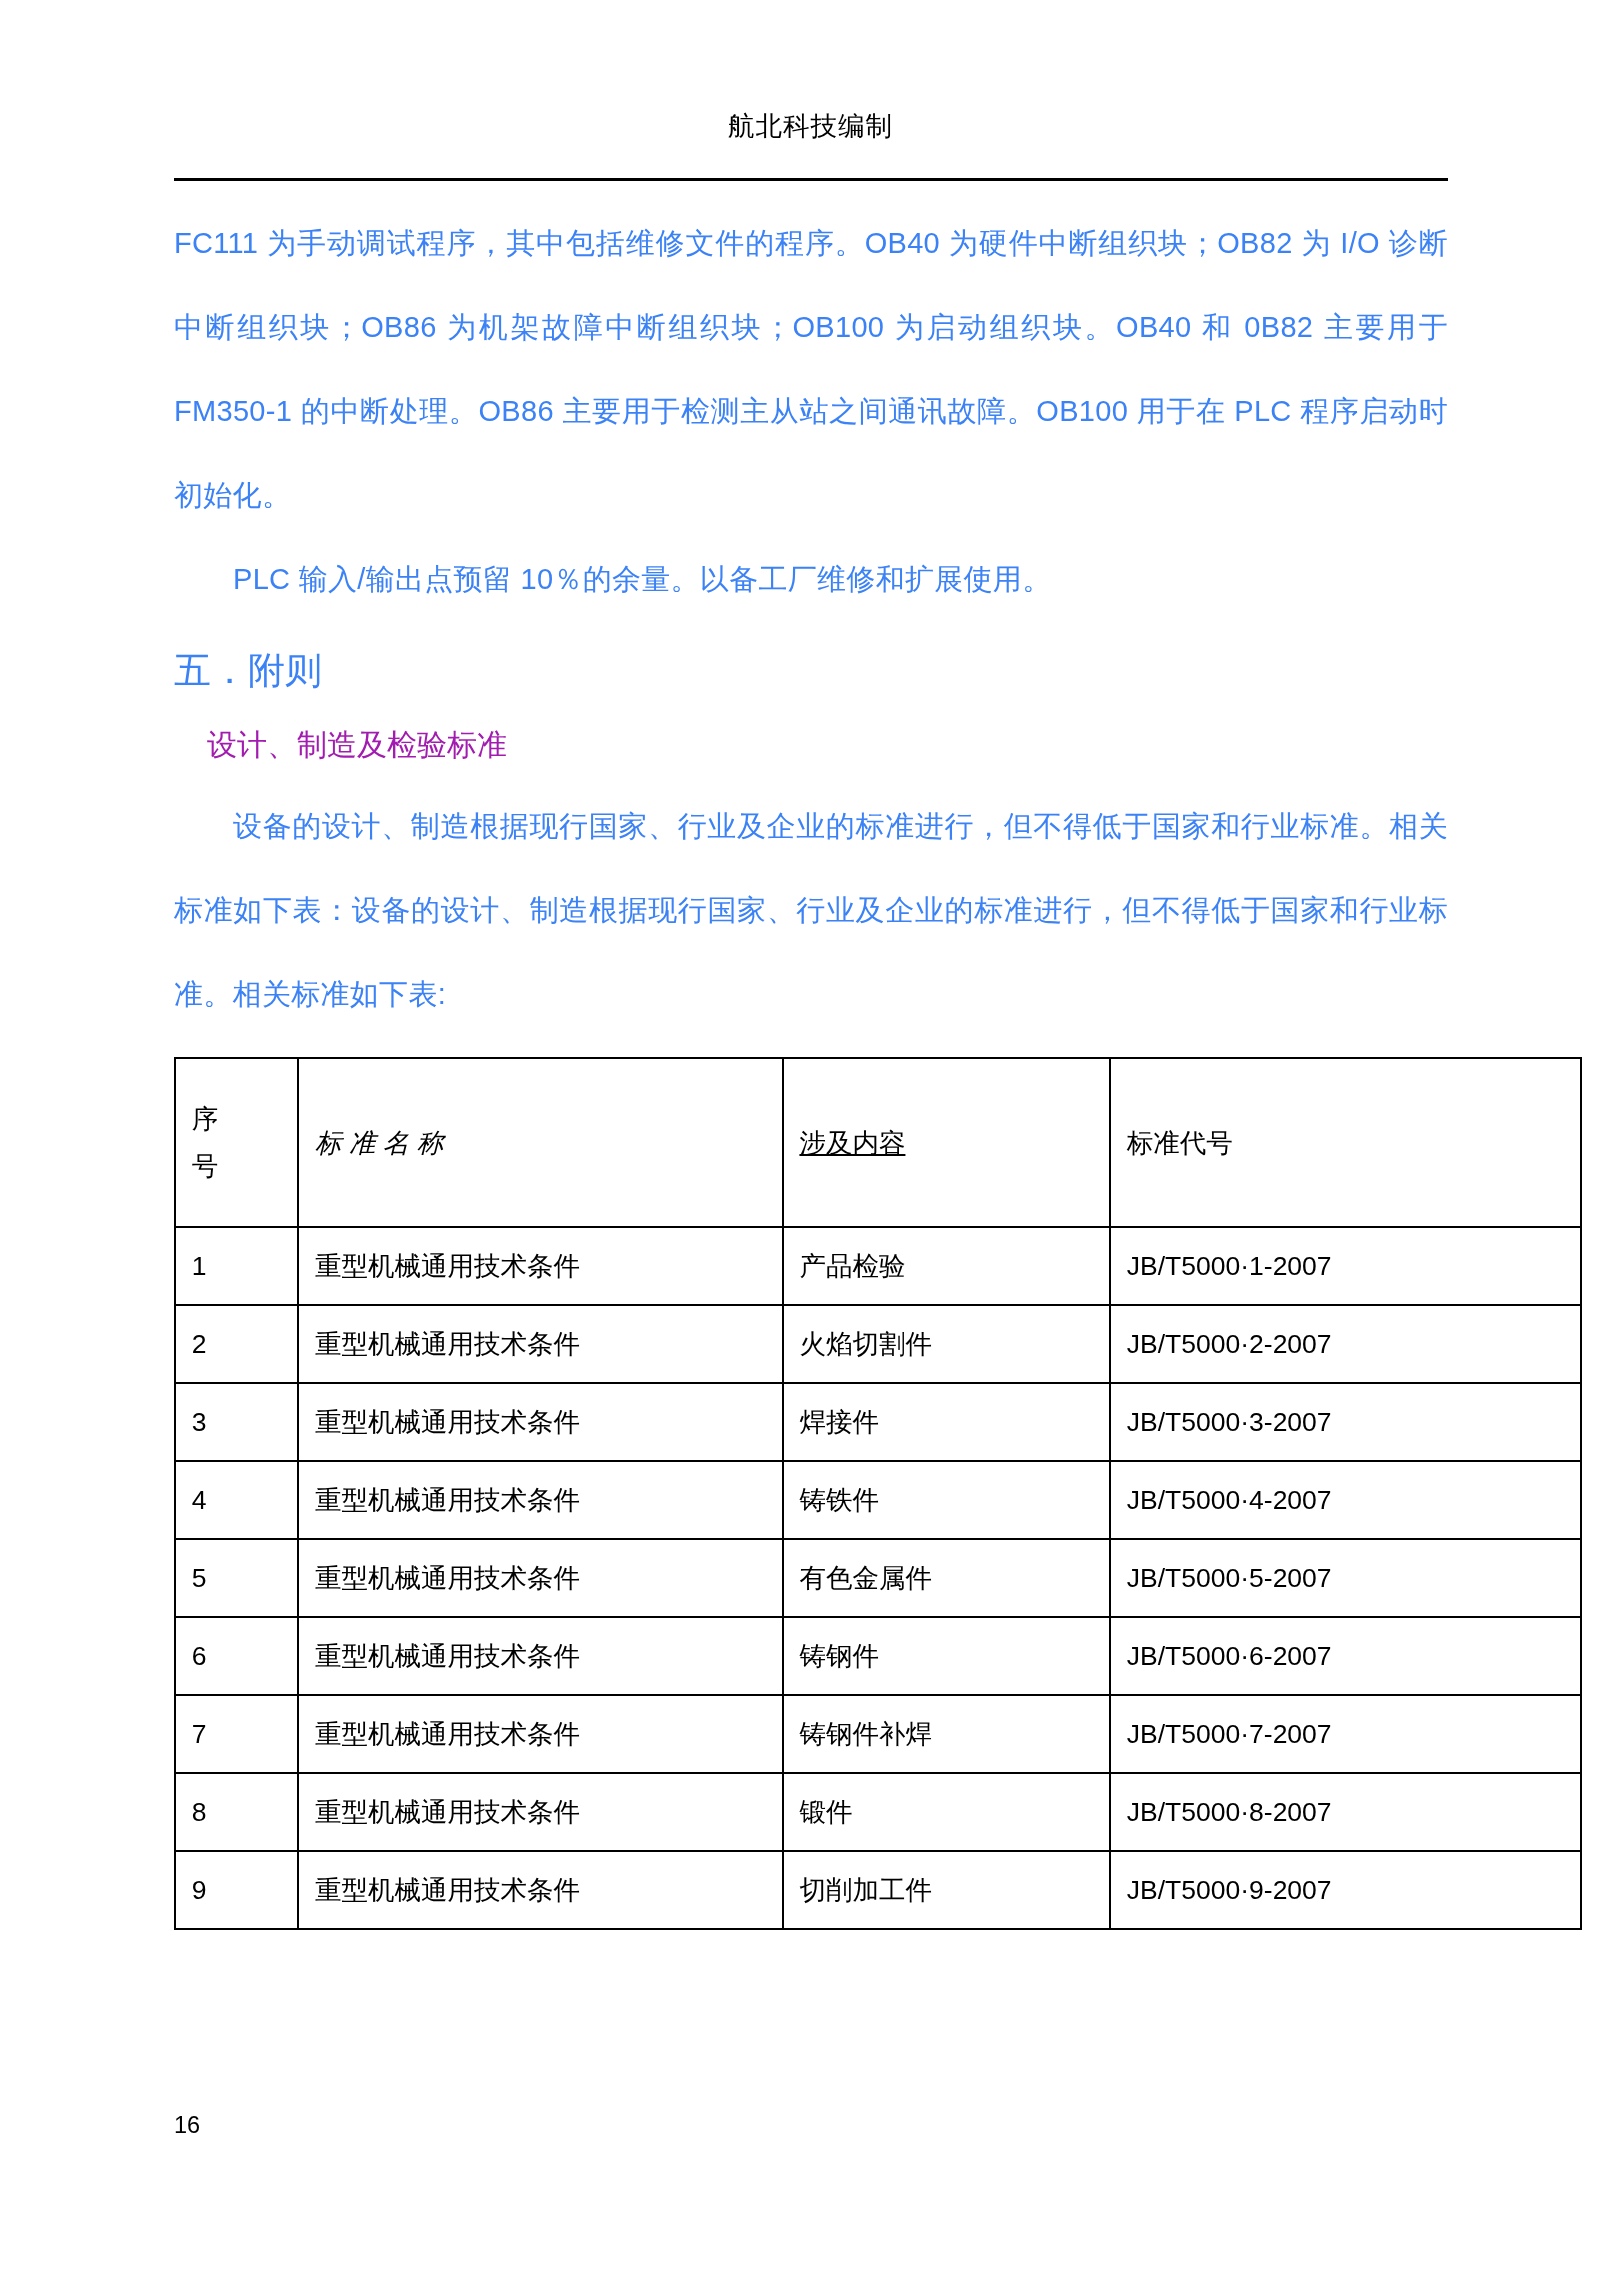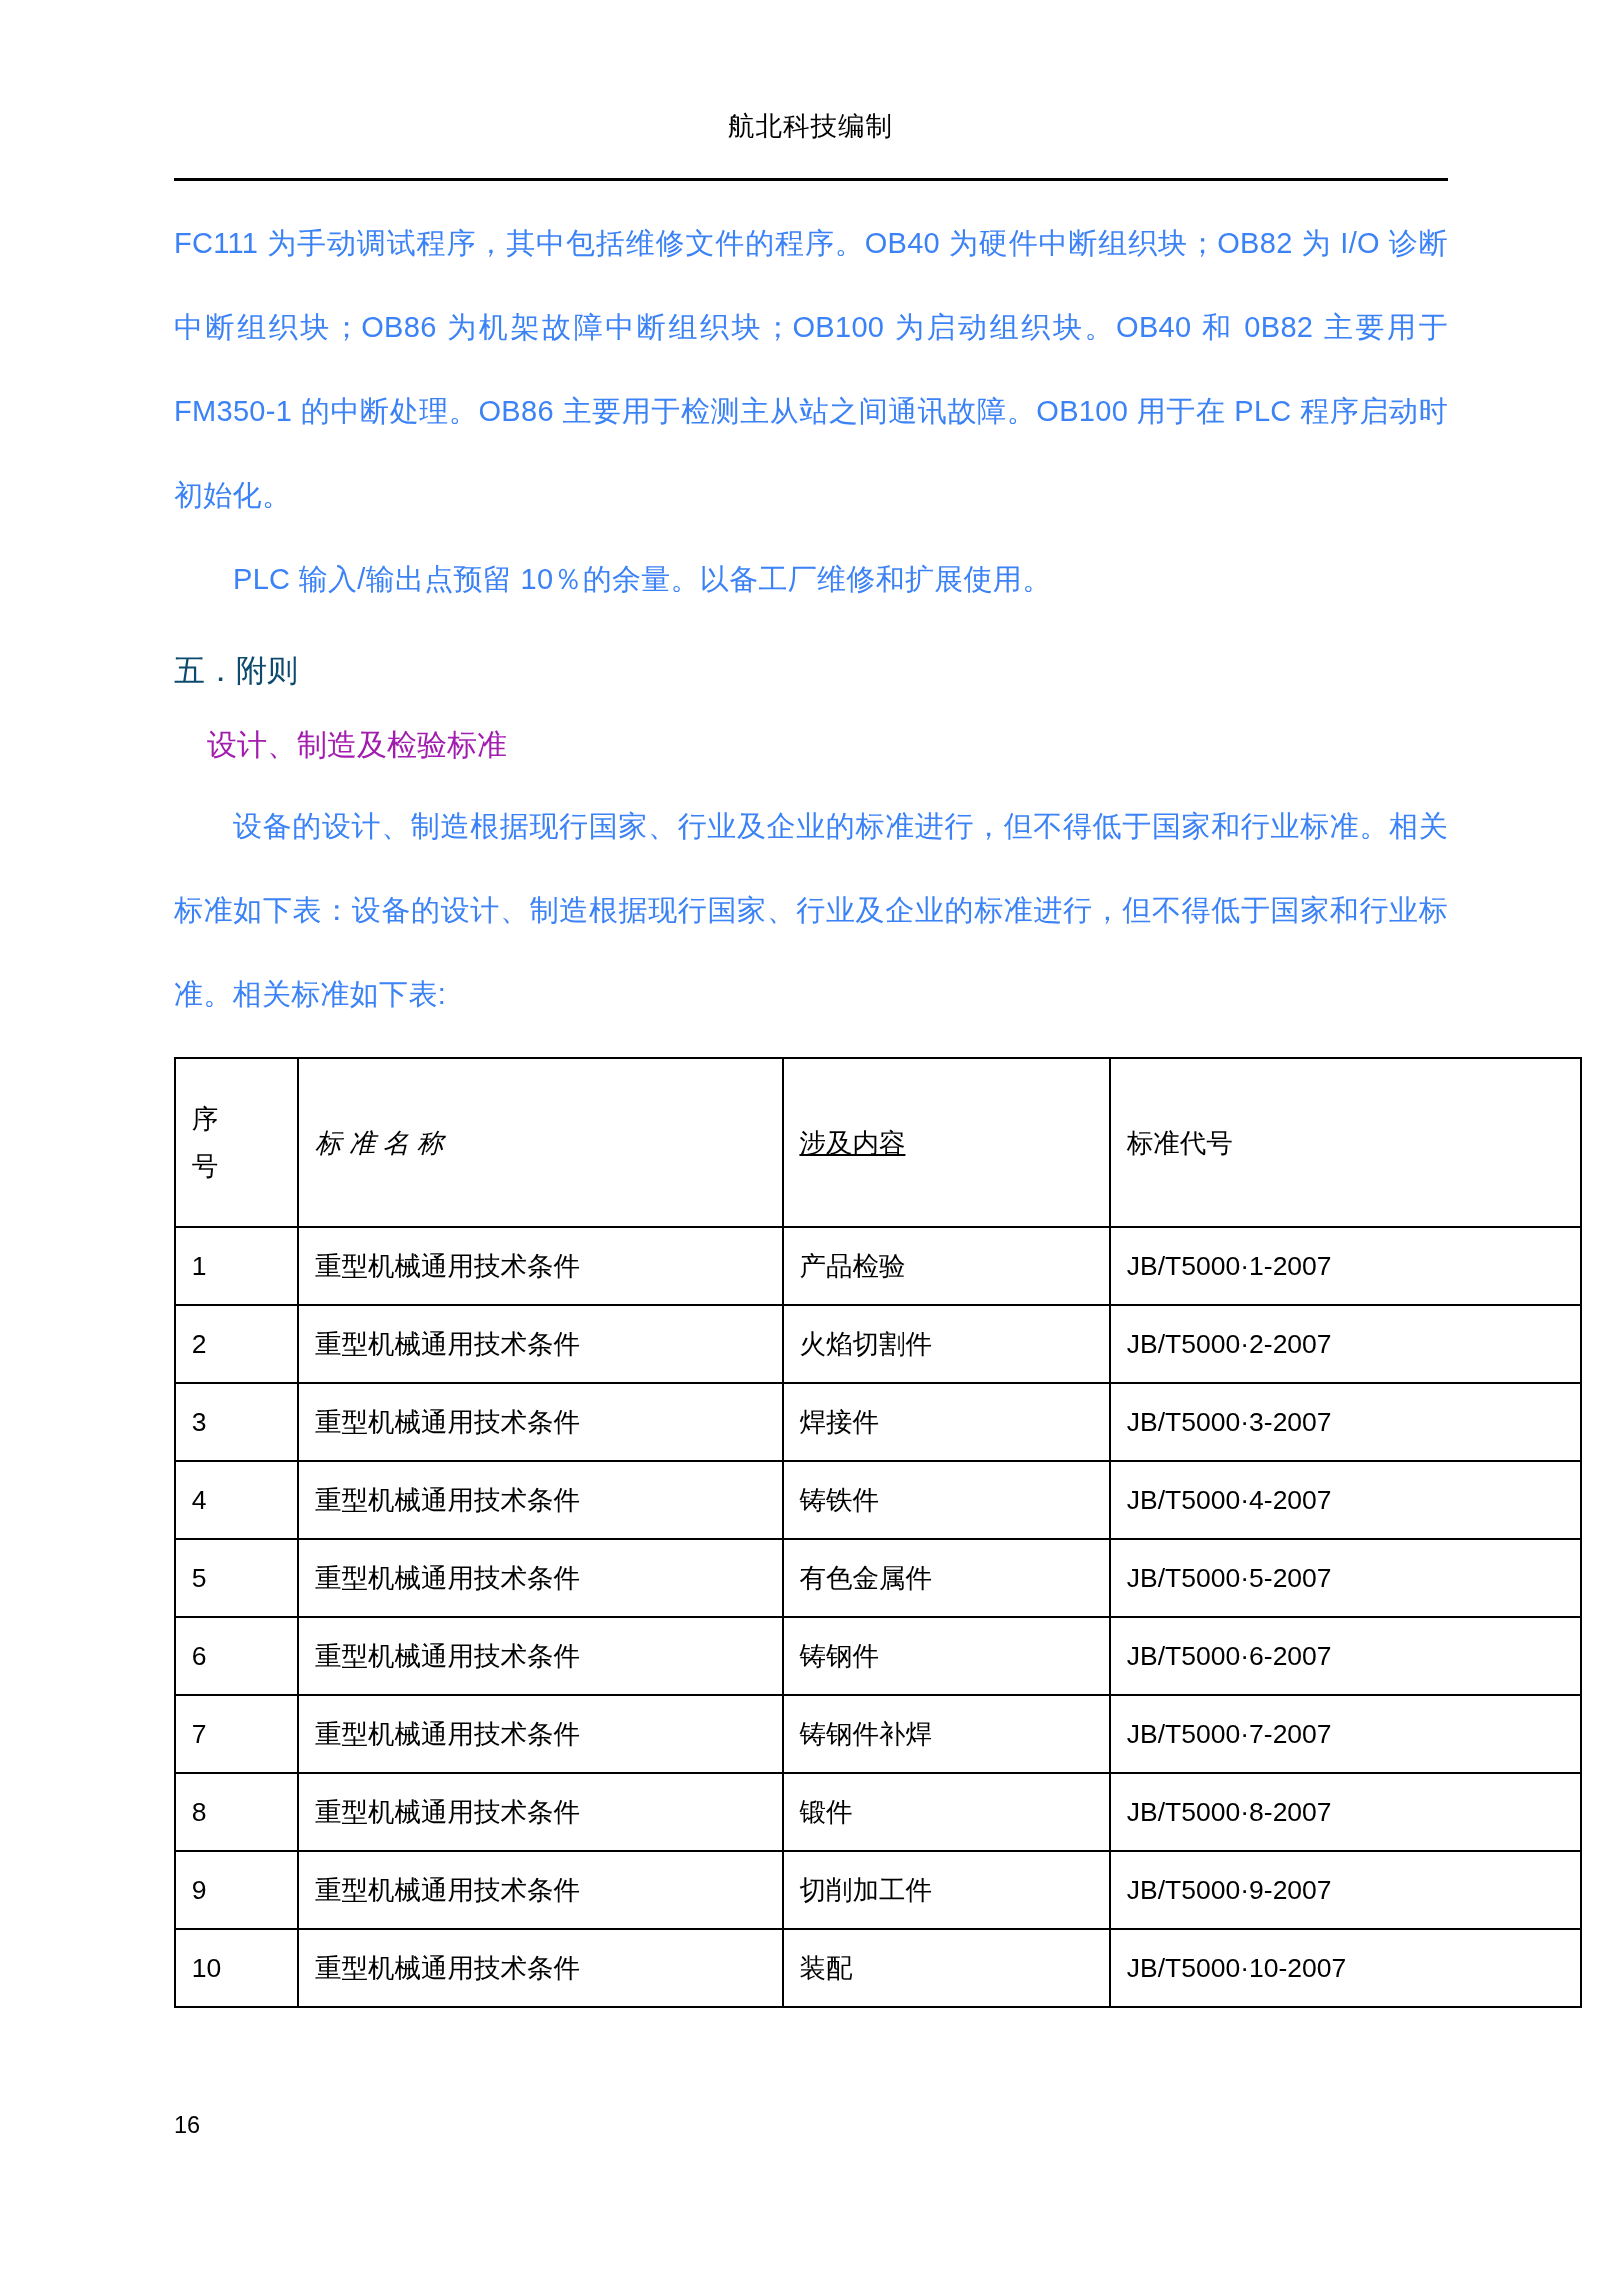--- a/index.html
+++ b/index.html
@@ -52,23 +52,23 @@
     text-align: justify;
     text-justify: inter-ideograph;
     color: #3b82f6;
     letter-spacing: 0.3px;
   }
   p.indent-1 {
     text-indent: 59px;
   }
   p.heading {
     margin: 13.7px 0 0 0;
-    font-size: 31px;
+    font-size: 37px;
     line-height: 71px;
-    color: #0c4a6e;
+    color: #3b82f6;
   }
   p.sub-heading {
     margin: 0;
     font-size: 30px;
     line-height: 78px;
     text-indent: 33px;
     color: #a21caf;
   }
 
   table.std-table {
@@ -186,26 +186,20 @@
           <td>重型机械通用技术条件</td>
           <td>锻件</td>
           <td>JB/T5000·8-2007</td>
         </tr>
         <tr>
           <td>9</td>
           <td>重型机械通用技术条件</td>
           <td>切削加工件</td>
           <td>JB/T5000·9-2007</td>
         </tr>
-        <tr>
-          <td>10</td>
-          <td>重型机械通用技术条件</td>
-          <td>装配</td>
-          <td>JB/T5000·10-2007</td>
-        </tr>
       </tbody>
     </table>
 
   </div>
 
   <div class="page-number">16</div>
 
 </div>
 
 

